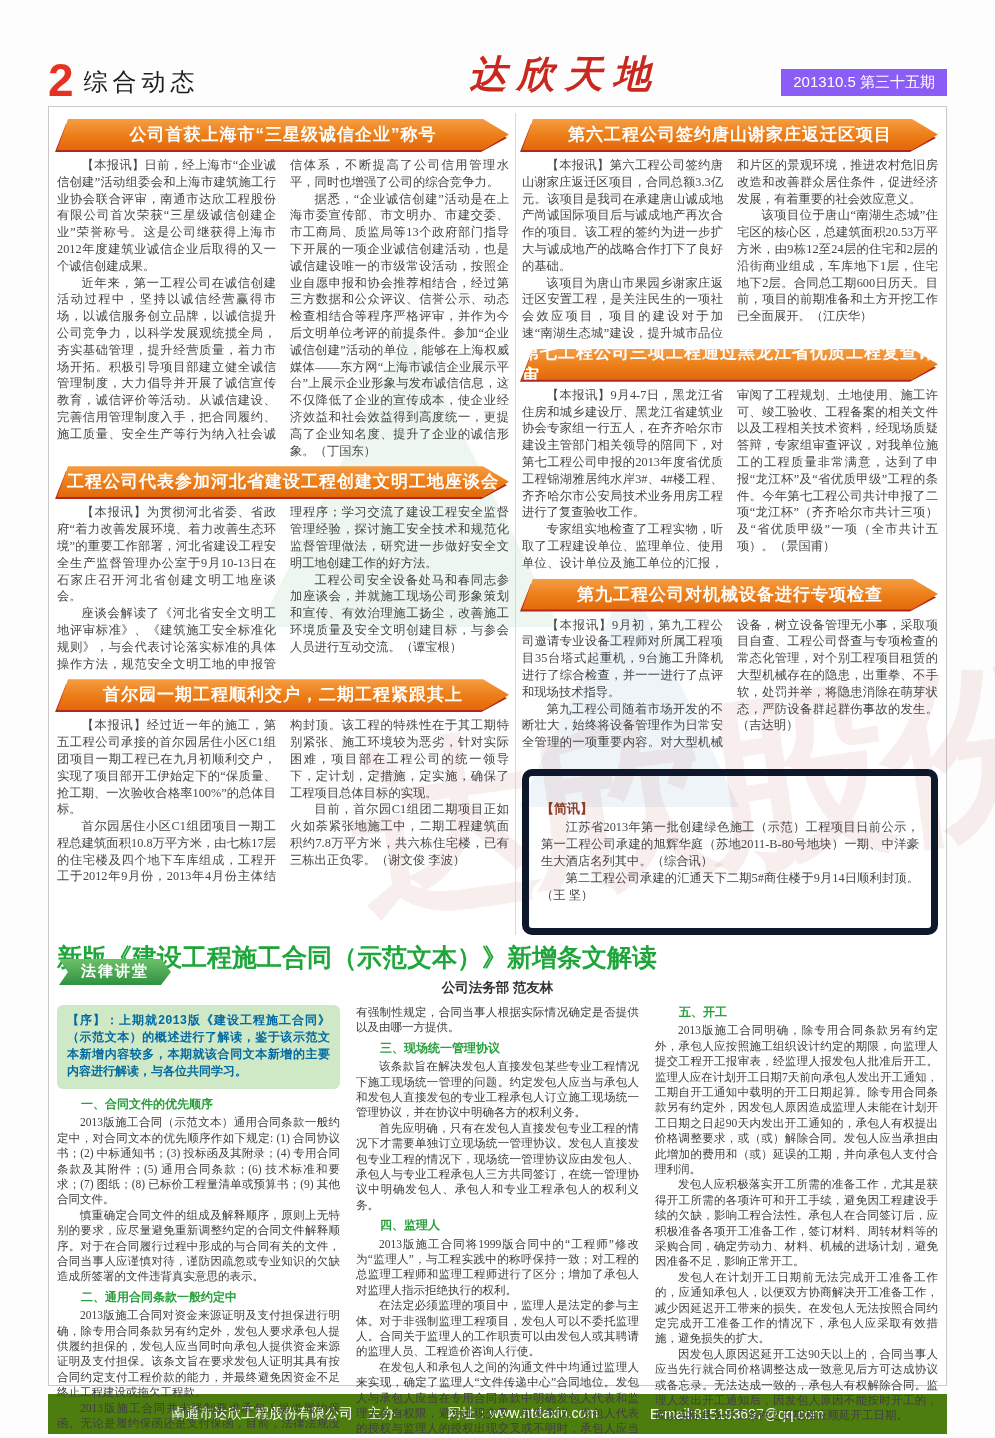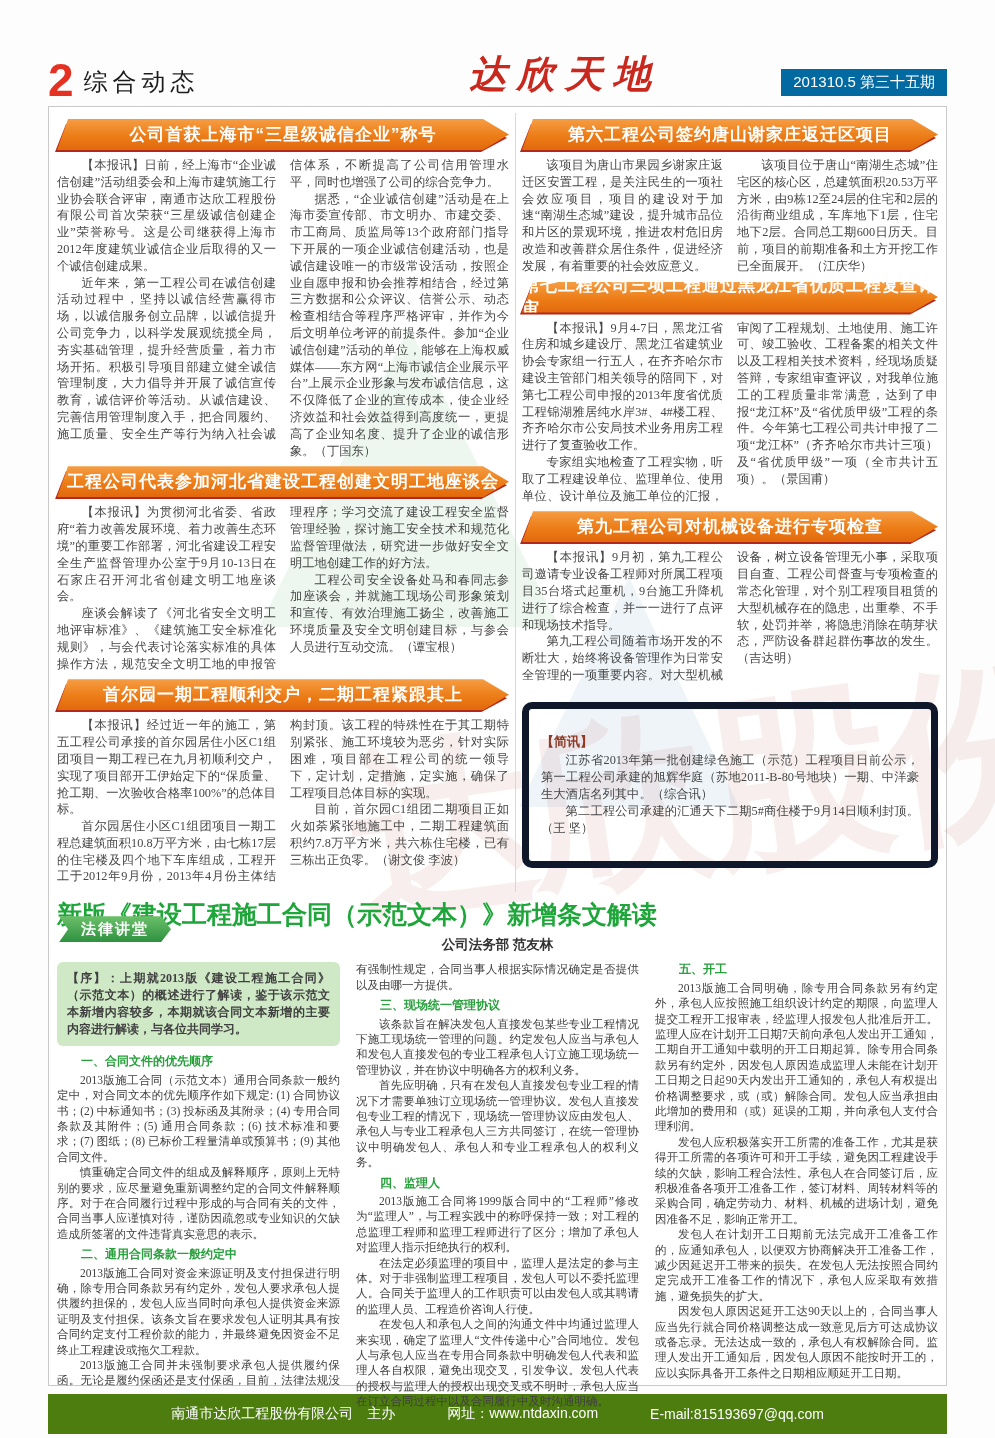--- a/index.html
+++ b/index.html
@@ -6,21 +6,21 @@
   html,body { background:#ffffff; }
   .page { position:relative; width:995px; height:1438px; background:#fdfdfd; overflow:hidden;
           font-family:"Liberation Serif", serif; color:#3f3f3f; }
 
   
   .hdr { position:absolute; top:48px; left:48px; width:899px; height:54px; display:flex; align-items:flex-end; }
   .hdr-left { display:flex; align-items:flex-end; gap:10px; width:300px; }
   .page-num { color:#e53122; font-family:"Liberation Sans",sans-serif; font-weight:bold; font-size:46px; line-height:44px; }
   .section-name { font-family:"Liberation Sans",sans-serif; font-weight:normal; font-size:24px; letter-spacing:5px; color:#1c1c1c; padding-bottom:4px; }
   .masthead { flex:1; text-align:center; color:#c8281e; font-weight:bold; font-style:italic; font-size:38px; letter-spacing:10px; padding-bottom:2px; }
-  .issue-box { background:#0369a1; color:#fff; font-family:"Liberation Sans",sans-serif; font-size:15px; padding:4px 12px; margin-bottom:6px; }
+  .issue-box { background:#8b5cf6; color:#fff; font-family:"Liberation Sans",sans-serif; font-size:15px; padding:4px 12px; margin-bottom:6px; }
 
   
   .frame { position:absolute; top:106px; left:48px; width:899px; height:1280px; border:1px solid #c9c9c9;
            background:#fff; padding:6px 8px; }
   .wm { position:absolute; pointer-events:none; z-index:0; }
   .wm-tri-a { left:210px; top:220px; width:0; height:0; border-left:150px solid transparent; border-right:150px solid transparent; border-bottom:300px solid rgba(130,195,150,0.14); }
   .wm-tri-b { left:470px; top:470px; width:0; height:0; border-left:110px solid transparent; border-right:110px solid transparent; border-bottom:230px solid rgba(140,180,210,0.14); }
   .wm-text { left:300px; top:560px; font-size:185px; font-weight:bold; color:rgba(178,84,74,0.10); transform:rotate(-8deg); letter-spacing:-6px; white-space:nowrap; }
   .above { position:relative; z-index:1; }
 
@@ -53,21 +53,21 @@
   .law-head { position:relative; height:36px; }
   .law-tab { position:absolute; left:2px; top:18px; width:112px; height:26px;
       background:linear-gradient(180deg,#6cc06a,#2e9140); color:#fff; font-family:"Liberation Sans",sans-serif;
       font-weight:bold; font-size:15px; letter-spacing:2px; display:flex; align-items:center; justify-content:center;
       clip-path:polygon(0 0, calc(100% - 10px) 0, 100% 50%, calc(100% - 10px) 100%, 0 100%, 9px 50%); }
   .law-title { text-align:left; color:#1fa63a; font-family:"Liberation Sans",sans-serif; font-weight:bold; font-size:25px; }
   .law-byline { text-align:center; font-weight:bold; font-size:13.5px; color:#333; margin:2px 0 8px; }
   .law-cols { column-count:3; column-gap:16px; column-fill:auto; height:455px; overflow:hidden;
               font-size:11.5px; line-height:15.4px; text-align:justify; color:#404040; }
   .intro-box { background:#cfe9c6; border-radius:6px; padding:8px 10px; margin-bottom:8px; font-weight:bold;
-               color:#404040; break-inside:avoid; font-size:12px; line-height:17px; }
+               color:#0369a1; break-inside:avoid; font-size:12px; line-height:17px;font-family:Liberation Mono, monospace; }
   .law-h { color:#28a03c; font-weight:bold; font-family:"Liberation Sans",sans-serif; text-indent:2em;
            margin:5px 0 3px; font-size:12px; }
   .law-p { text-indent:2em; margin:0; }
 
   
   .footer { position:absolute; left:48px; top:1394px; width:899px; height:40px; background:#4d7c0f; color:#fff;
             font-family:"Liberation Sans",sans-serif; font-size:14px; display:flex; align-items:center;
             justify-content:center; gap:52px; }
 </style>
 </head>
@@ -139,20 +139,21 @@
 
       <div class="col-right">
 
         <section class="article">
           <div class="banner">
             <div class="b-shadow"></div>
             <div class="b-face">第六工程公司签约唐山谢家庄返迁区项目</div>
           </div>
           <div class="article-body">
 
+          <p class="para">【本报讯】第六工程公司签约唐山谢家庄返迁区项目，合同总额3.3亿元。该项目是我司在承建唐山诚成地产尚诚国际项目后与诚成地产再次合作的项目。该工程的签约为进一步扩大与诚成地产的战略合作打下了良好的基础。</p>
               <p class="para">该项目为唐山市果园乡谢家庄返迁区安置工程，是关注民生的一项社会效应项目，项目的建设对于加速“南湖生态城”建设，提升城市品位和片区的景观环境，推进农村危旧房改造和改善群众居住条件，促进经济发展，有着重要的社会效应意义。</p>
               <p class="para">该项目位于唐山“南湖生态城”住宅区的核心区，总建筑面积20.53万平方米，由9栋12至24层的住宅和2层的沿街商业组成，车库地下1层，住宅地下2层。合同总工期600日历天。目前，项目的前期准备和土方开挖工作已全面展开。（江庆华）</p>
             </div>
         </section>
 
         <section class="article">
           <div class="banner">
             <div class="b-shadow"></div>
             <div class="b-face">第七工程公司三项工程通过黑龙江省优质工程复查评审</div>
           </div>

